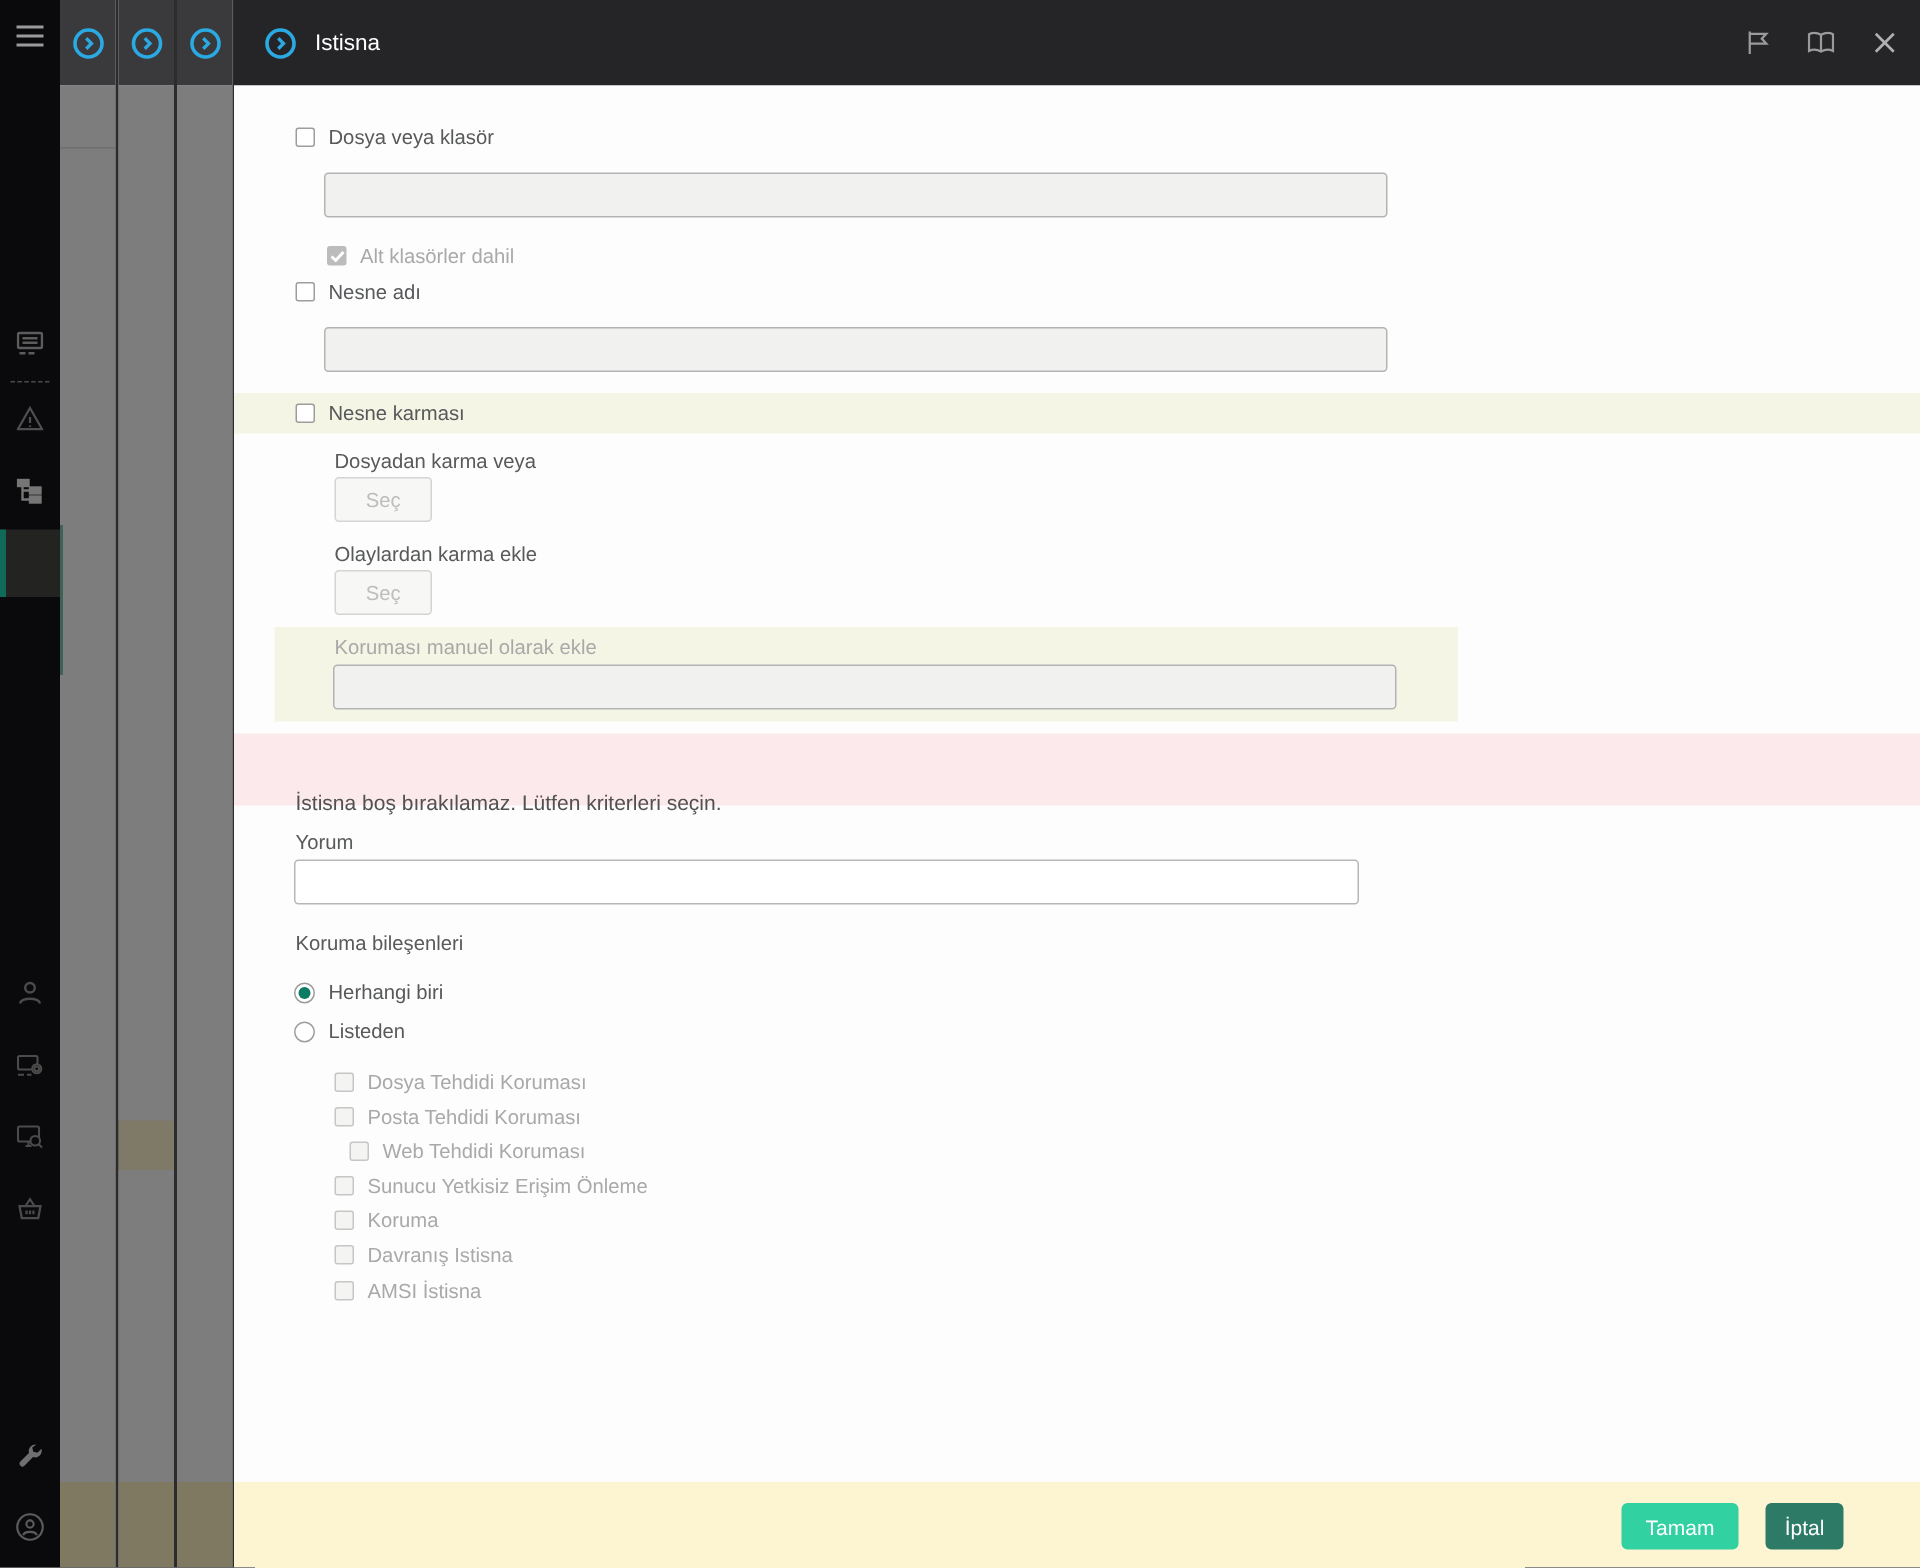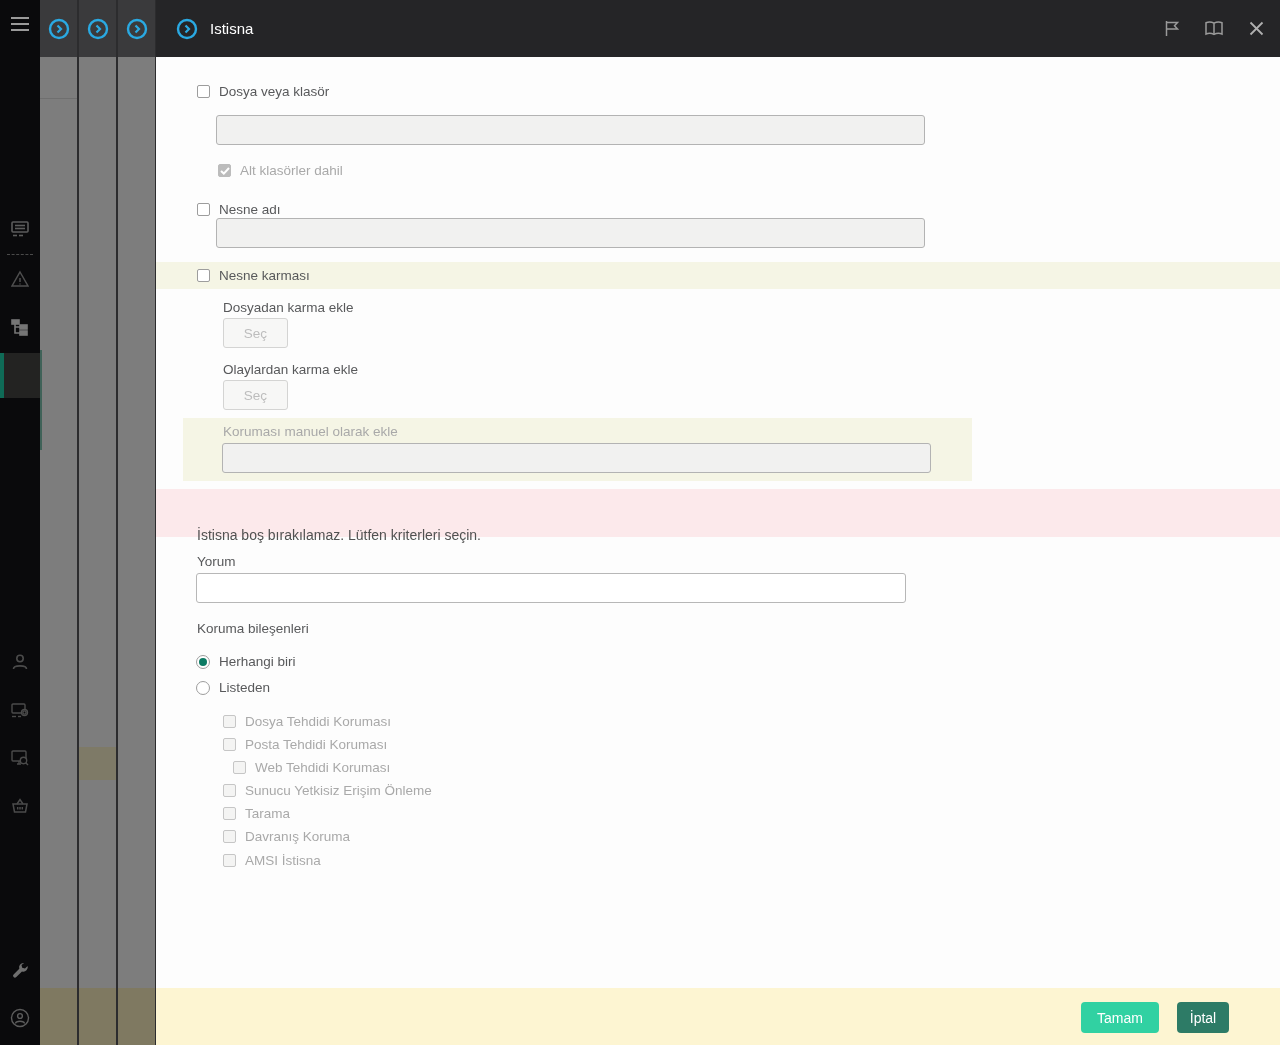--- a/index.html
+++ b/index.html
@@ -221,33 +221,33 @@
 
       <label class="cbrow" style="left:62px; top:106px;">
         <span class="cb chk-dis">
           <svg width="10" height="8" viewBox="0 0 10 8" fill="none" stroke="#ffffff" stroke-width="2">
               <path d="M1 4 L3.8 6.6 L9 1"></path>
             </svg>
         </span>
         <span class="lbl dis" style="position:static;">Alt klasörler dahil</span>
       </label>
 
-      <label class="cbrow" style="left:41px; top:145px;">
+      <label class="cbrow" style="left:41px; top:130px;">
         <span class="cb"></span>
         <span>Nesne adı</span>
       </label>
       <input class="tinput" style="left: 60px; top: 161px; width: 709px;" disabled="" value="">
 
       <div class="band-yellow" style="top:205px; height:27px;"></div>
       <label class="cbrow" style="left:41px; top:211px;">
         <span class="cb"></span>
         <span>Nesne karması</span>
       </label>
 
-      <span class="lbl" style="left:67px; top:243px;">Dosyadan karma ekle</span>
+      <span class="lbl" style="left:67px; top:243px;">Dosyadan karma veya</span>
       <button class="btn-sec" style="left:67px; top:261px;" disabled="">Seç</button>
 
       <span class="lbl" style="left:67px; top:305px;">Olaylardan karma ekle</span>
       <button class="btn-sec" style="left:67px; top:323px;" disabled="">Seç</button>
 
       <div class="block-yellow" style="left:27px; top:361px; width:789px; height:63px;"></div>
       <span class="lbl dis" style="left:67px; top:367px;">Koruması manuel olarak ekle</span>
       <input class="tinput" style="left: 66px; top: 386px; width: 709px;" disabled="" value="">
 
       <div class="band-error">
@@ -279,25 +279,25 @@
       <label class="cbrow" style="left:67px; top:703px;padding-left:10px;">
         <span class="cb dis"></span>
         <span class="lbl dis" style="position:static;">Web Tehdidi Koruması</span>
       </label>
       <label class="cbrow" style="left:67px; top:726px;">
         <span class="cb dis"></span>
         <span class="lbl dis" style="position:static;">Sunucu Yetkisiz Erişim Önleme</span>
       </label>
       <label class="cbrow" style="left:67px; top:749px;">
         <span class="cb dis"></span>
-        <span class="lbl dis" style="position:static;">Tarama</span>
+        <span class="lbl dis" style="position:static;">Koruma</span>
       </label>
       <label class="cbrow" style="left:67px; top:772px;">
         <span class="cb dis"></span>
-        <span class="lbl dis" style="position:static;">Davranış Koruma</span>
+        <span class="lbl dis" style="position:static;">Davranış Istisna</span>
       </label>
       <label class="cbrow" style="left:67px; top:796px;">
         <span class="cb dis"></span>
         <span class="lbl dis" style="position:static;">AMSI İstisna</span>
       </label>
 
     </div>
 
     <div class="dfoot">
       <button class="btn-ok">Tamam</button>

